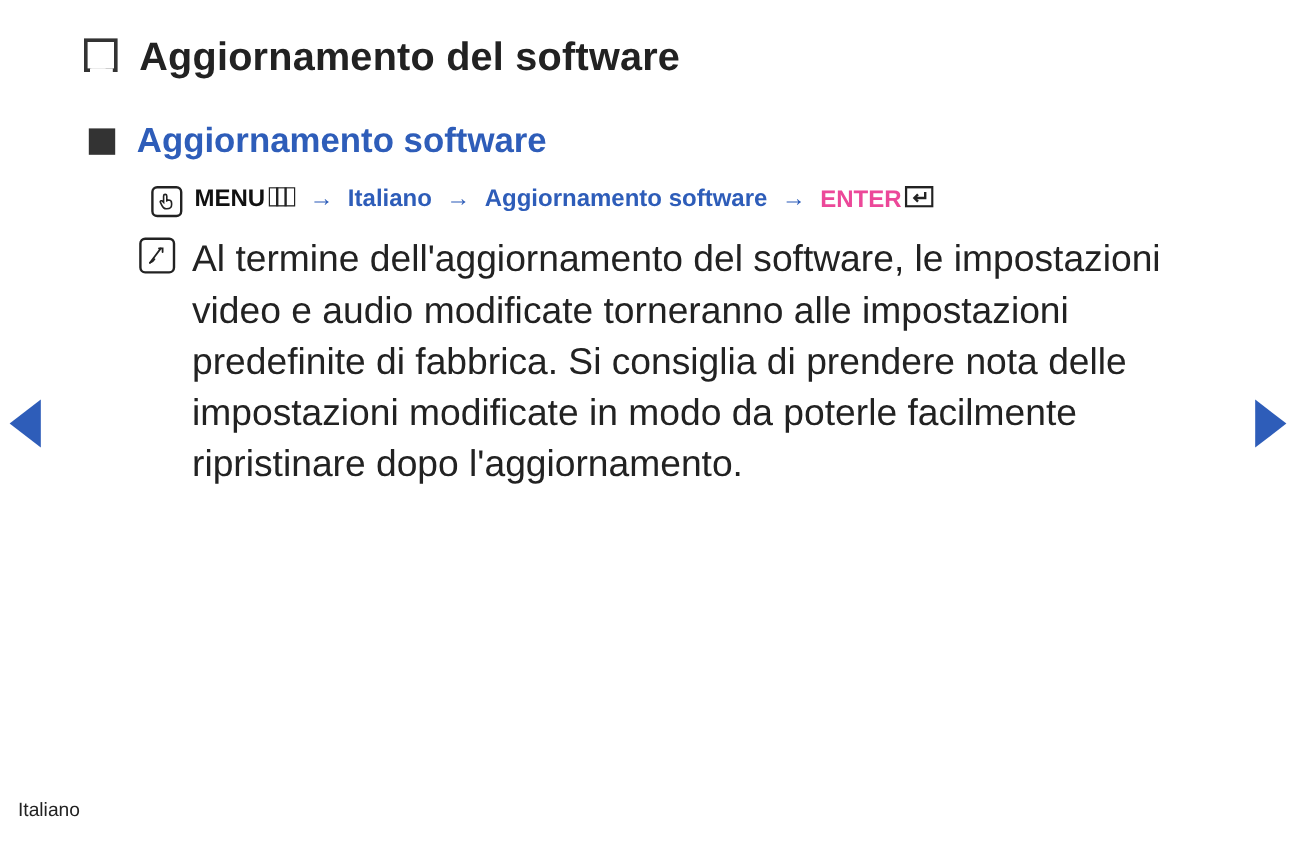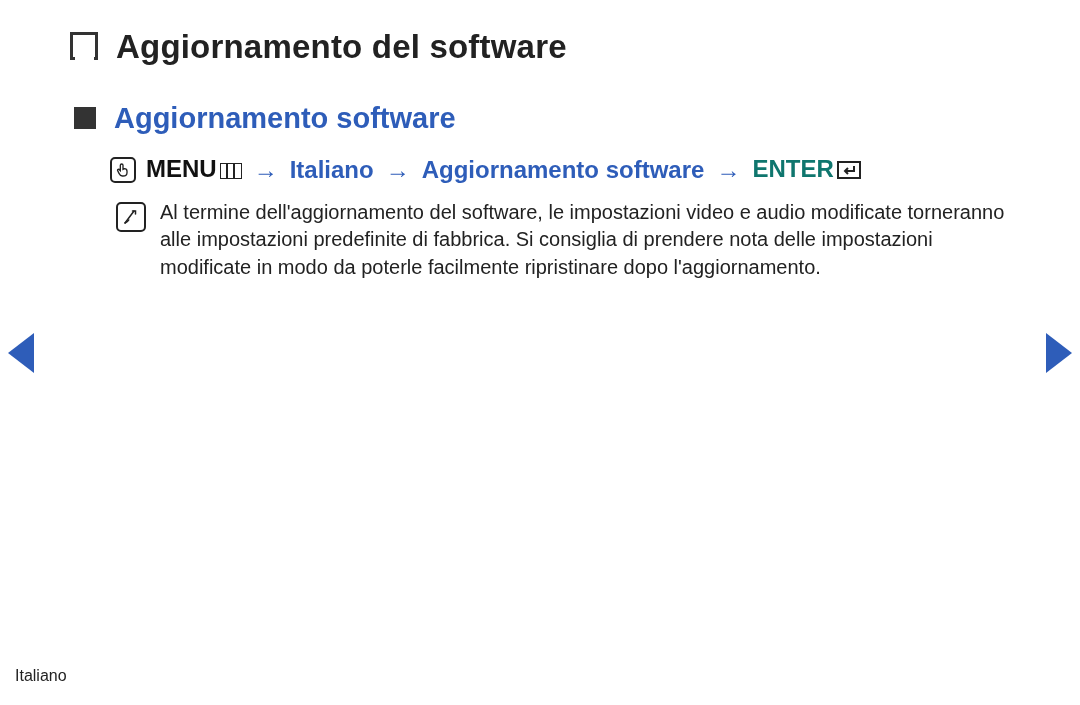--- a/index.html
+++ b/index.html
@@ -17,36 +17,36 @@
   .h1-icon::after {
     content: ""; position: absolute; left: 3px; bottom: -3px; width: 18px; height: 3px; background: #fff;
   }
   .h1-icon-inner { position: absolute; left: 2px; bottom: -5px; width: 13px; height: 5px; background:#fff; }
   .h1-text { font-size: 33px; font-weight: bold; color: #222; letter-spacing: 0.2px; }
 
   .h2-row { display: flex; align-items: flex-start; gap: 18px; margin-top: 36px; }
   .h2-bullet { width: 22px; height: 22px; background: #333; position: relative; top: 5px; margin-left: 4px; }
   .h2-text { font-size: 29px; font-weight: bold; color: #2e5db9; }
 
-  .path-row { display: flex; align-items: center; gap: 10px; margin-top: 20px; margin-left: 40px; font-size: 24px; font-weight: bold; }
+  .path-row { display: flex; gap: 10px; margin-top: 20px; margin-left: 56px; font-size: 20px; font-weight: bold; }
   .icon-box { display:inline-flex; align-items:center; justify-content:center; border:2px solid #222; border-radius:5px; width:26px; height:26px; font-size:15px; font-weight:bold; }
   .icon-box svg { width: 16px; height: 16px; }
   .menu-word { color:#111; }
   .menu-suffix-icon { display:inline-block; vertical-align:middle; margin-left:3px; }
   .arrow { color:#2e5db9; font-weight:normal; padding: 0 2px;}
   .blue { color:#2e5db9; }
-  .enter-word { color:#0f766e; }
+  .enter-word { color:#ec4899; }
 
   .body-block { margin-top: 18px; margin-left: 46px; font-size: 24px; line-height: 1.38; color:#222; max-width: 930px; }
   .body-block .blue-inline { color:#2e5db9; font-weight:bold; }
 
   .note-row { display:flex; gap: 14px; margin-top: 14px; margin-left: 46px; max-width: 980px; }
   .note-icon { flex: 0 0 auto; width: 30px; height: 30px; border:2px solid #222; border-radius:5px; display:flex; align-items:center; justify-content:center; margin-top:3px; }
   .note-icon svg { width:18px; height:18px; }
-  .note-text { font-size: 20px; line-height: 1.38; color:#222; }
+  .note-text { font-size: 31px; line-height: 1.38; color:#222; }
 
   .nav-left, .nav-right {
     position: absolute; top: 50%; transform: translateY(-50%);
     width: 0; height: 0; cursor: pointer;
   }
   .nav-left { left: 8px; border-top: 20px solid transparent; border-bottom: 20px solid transparent; border-right: 26px solid #2e5db9; }
   .nav-right { right: 8px; border-top: 20px solid transparent; border-bottom: 20px solid transparent; border-left: 26px solid #2e5db9; }
 
   .footer { position:absolute; bottom: 20px; left:15px; width:100%; text-align:left; font-size:16px; color:#222; }
 </style>

